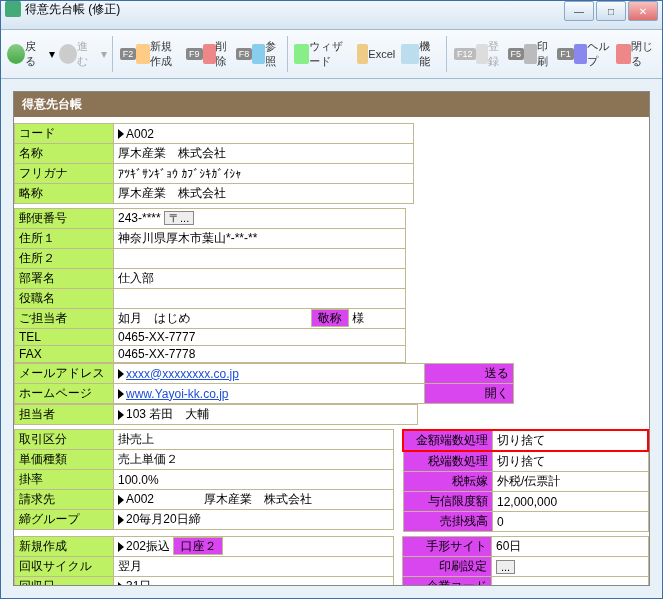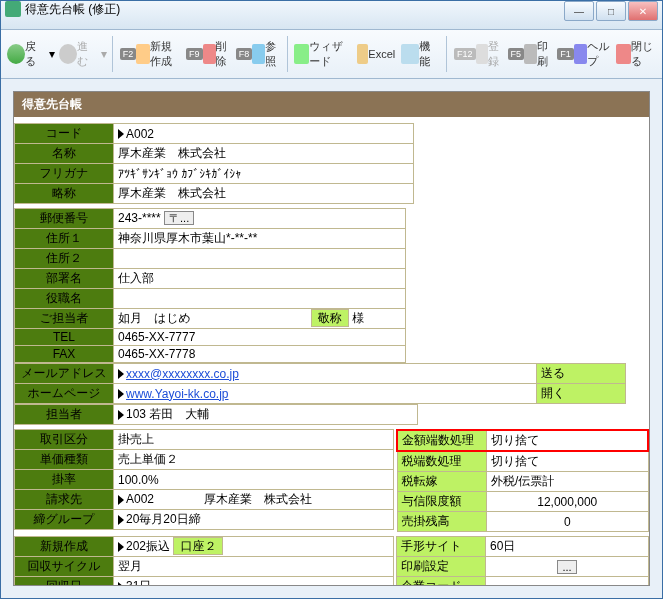--- a/index.html
+++ b/index.html
@@ -12,29 +12,29 @@
 .winbtn.close{background:linear-gradient(#f8c0c0,#e07070);color:#fff}
 .toolbar{height:48px;background:linear-gradient(#f8fbfe,#e8f0f8);display:flex;align-items:center;padding:0 4px;border-bottom:1px solid #a0b8d0;gap:2px}
 .tbtn{display:flex;flex-direction:row;align-items:center;justify-content:center;min-width:38px;height:44px;padding:0 2px;font-size:11px;color:#333}
 .tbtn .fkey{background:#888;color:#fff;border-radius:2px;padding:0 3px;font-size:9px;line-height:12px;margin-bottom:1px}
 .tbtn .ic{width:20px;height:20px;border-radius:2px;margin-bottom:1px}
 .tbtn.dis{color:#aaa}
 .sep{width:1px;height:36px;background:#b0c4d8;margin:0 3px}
 .client{flex:1;background:#fff;margin:12px;border:1px solid #888;overflow:auto;padding:0}
 .hdr{background:#8b7355;color:#fff;padding:4px 8px;font-weight:bold;margin-bottom:6px}
 .spacer{height:4px}
-.section{display:flex;gap:2px;margin-bottom:4px}
+.section{display:flex;gap:8px;margin-bottom:4px}
 .left{flex:0 0 380px}
 .right{flex:1}
 .tbl{width:100%;border-collapse:collapse}
 .tbl td{border:1px solid #c0b890;padding:1px 4px;white-space:nowrap}
-.tbl .l{background:#4d7c0f;text-align:center;width:90px}
-.tbl .l2{background:#bef264;text-align:left;width:80px}
+.tbl .l{background:#bef264;text-align:left;width:90px}
+.tbl .l2{background:#d946ef;text-align:right;width:80px}
 .tbl .v{background:#fff}
-.tbl .vr{background:#fff;text-align:center}
+.tbl .vr{background:#fff;text-align:left}
 .tri{display:inline-block;width:0;height:0;border-top:5px solid transparent;border-bottom:5px solid transparent;border-left:6px solid #000;margin-right:2px;vertical-align:middle}
 .redbox{border:2px solid #f00!important}
 .redbox td{border-top:2px solid #f00;border-bottom:2px solid #f00}
 a.link{color:#1d4ed8;text-decoration:underline}
 .small-btn{border:1px solid #888;background:#eee;padding:0 4px;font-size:11px}
 .disabled{color:#aaa}
 </style>
 </head>
 <body>
 
@@ -165,21 +165,21 @@
    <tr>
             <td class="l">TEL</td>
             <td class="v">0465-XX-7777</td>
           </tr>
    <tr>
             <td class="l">FAX</td>
             <td class="v">0465-XX-7778</td>
           </tr>
   </tbody>
       </table>
-  <table class="tbl" style="width:612px">
+  <table class="tbl" style="width:500px">
    <tbody>
           <tr>
             <td class="l" style="width:90px">メールアドレス</td>
             <td class="v"><span class="tri"></span><a class="link">xxxx@xxxxxxxx.co.jp</a></td>
             <td class="l2" style="width:50px">送る</td>
           </tr>
    <tr>
             <td class="l">ホームページ</td>
             <td class="v"><span class="tri"></span><a class="link">www.Yayoi-kk.co.jp</a></td>
             <td class="l2">開く</td>

